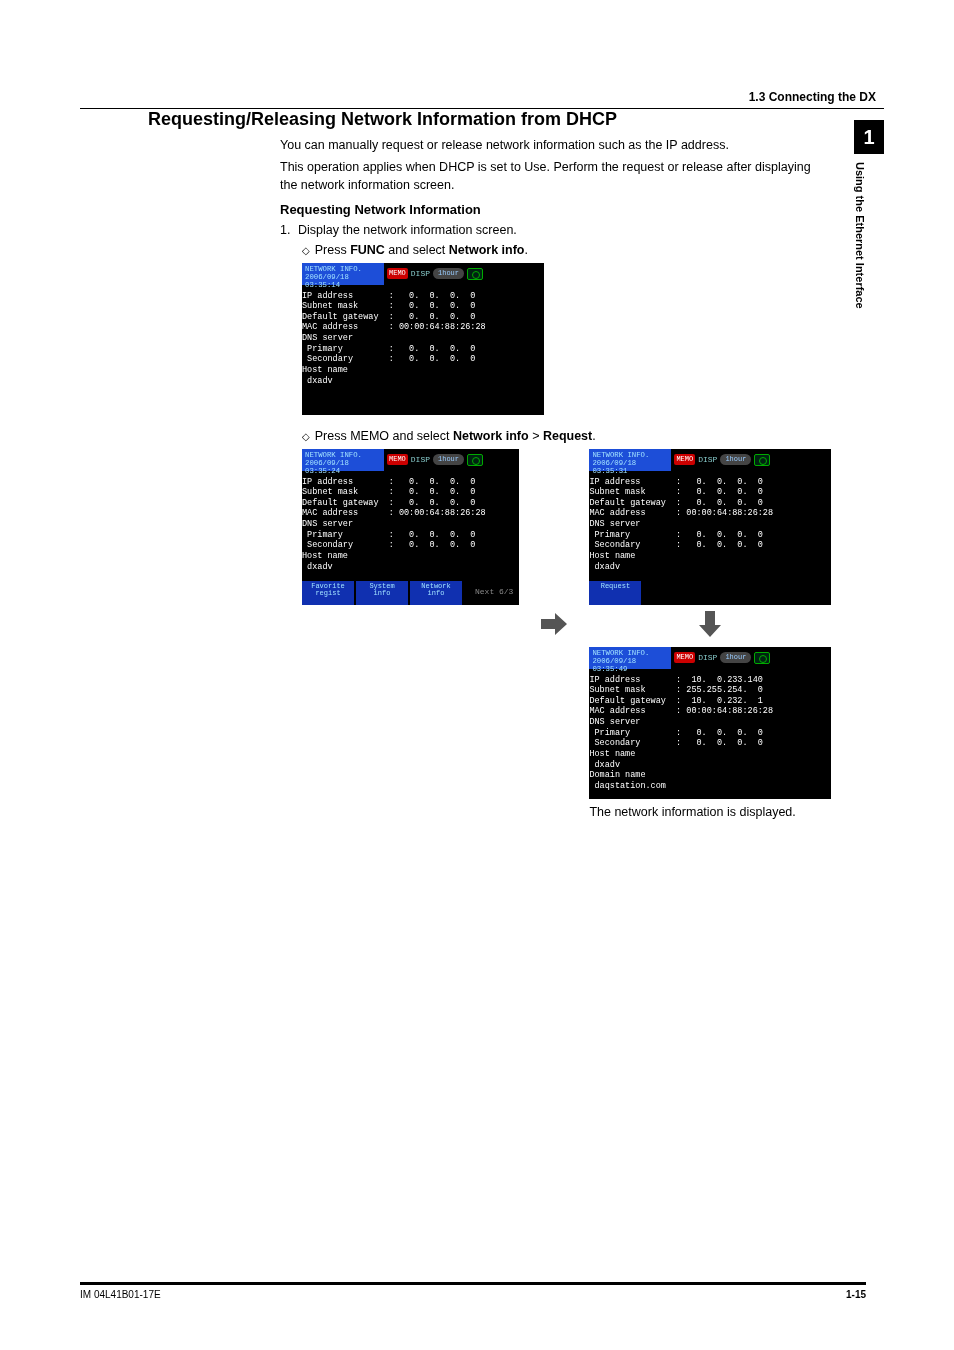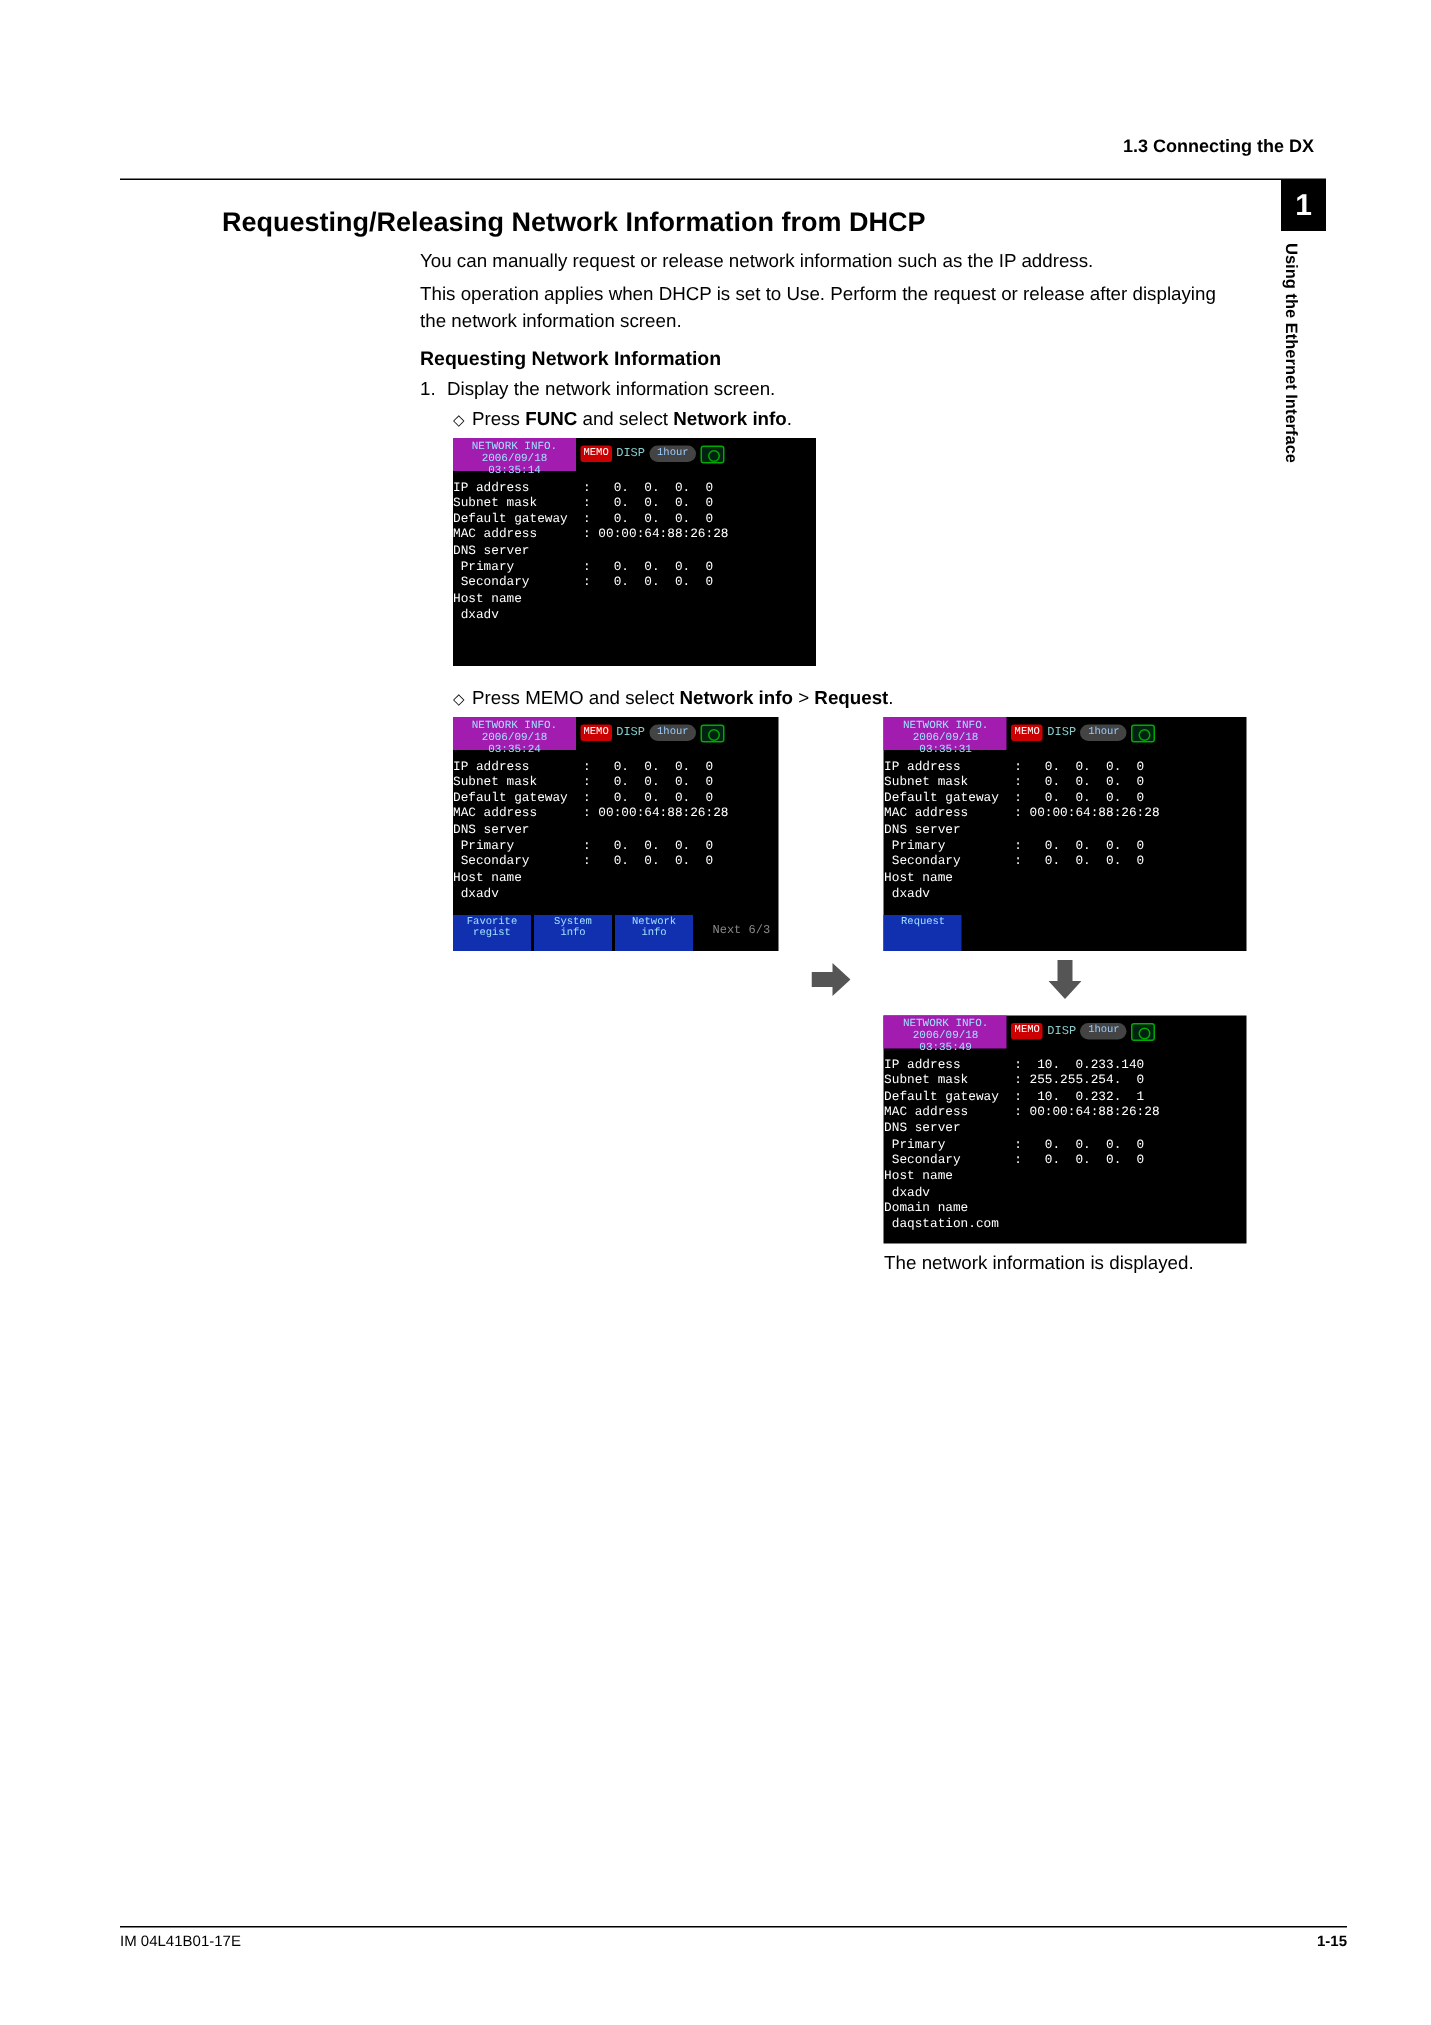--- a/index.html
+++ b/index.html
@@ -15,22 +15,21 @@
     width: 954px;
     height: 1350px;
     padding: 90px 70px 50px 80px;
     position: relative;
   }
   .header-line {
     text-align: right;
     font-size: 12px;
     font-weight: bold;
     border-bottom: 1px solid #000;
-    padding-bottom: 15px;
-    margin-bottom: 18px;
+    padding-bottom: 4px;
     padding-right: 8px;
   }
   .side-tab {
     position: absolute;
     right: 70px;
     top: 120px;
     width: 30px;
     height: 260px;
   }
   .tab-num {
@@ -94,27 +93,26 @@
     line-height: 1.25;
     margin: 6px 0 14px 22px;
     position: relative;
   }
   .sc-titlebar {
     display: flex;
     align-items: stretch;
     height: 22px;
   }
   .sc-titlebar-blue {
-    background: #a21caf;
+    background: #1d4ed8;
     color: #a0e0ff;
     flex: 0 0 82px;
     padding: 2px 3px;
     font-size: 7.3px;
     line-height: 1.1;
-    text-align: center;
   }
   .sc-titlebar-mid {
     flex: 1;
     display:flex;
     align-items:center;
     gap:3px;
     padding-left:3px;
   }
   .memo-badge {
     background: #c00;
@@ -173,22 +171,22 @@
   .caption {
     font-size: 12.5px;
     margin-top: 6px;
   }
   .right-stack {
     display:flex; flex-direction:column; align-items:flex-start;
   }
   .footer {
     position:absolute;
     bottom: 50px;
-    left: 80px; right: 56px;
-    border-top: 1px solid #000000;
+    left: 80px; right: 88px;
+    border-top: 3px solid #000000;
     font-size: 10px;
     padding-top: 4px;
     display:flex;
     justify-content:space-between;
   }
 </style>
 </head>
 <body>
 <div class="page">
 

